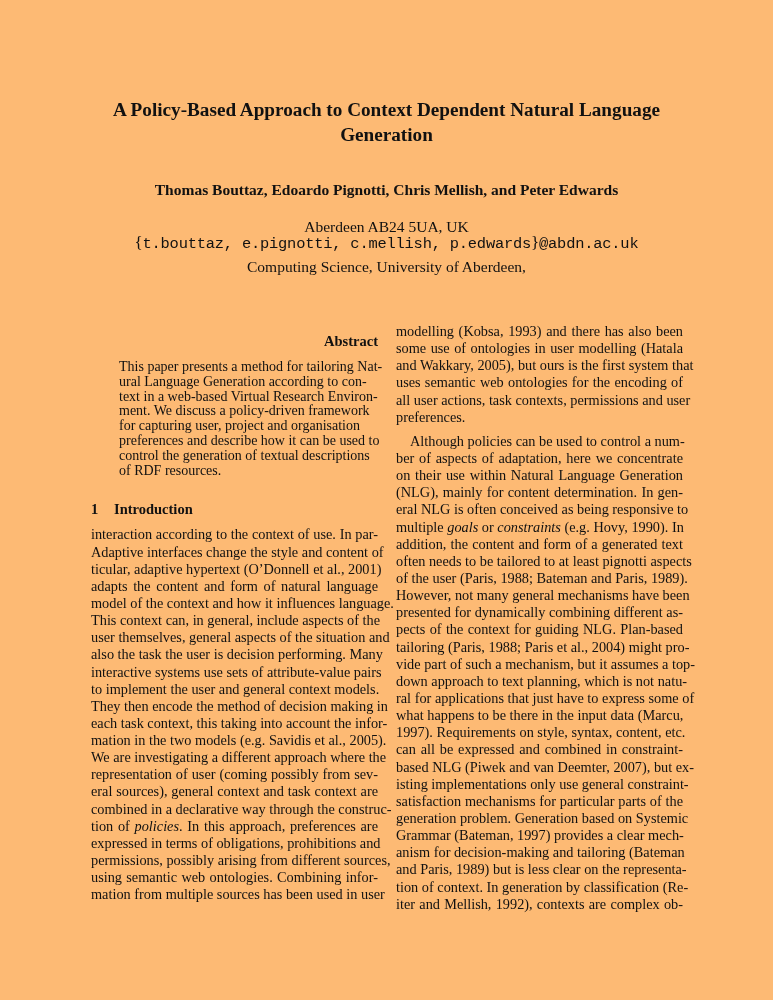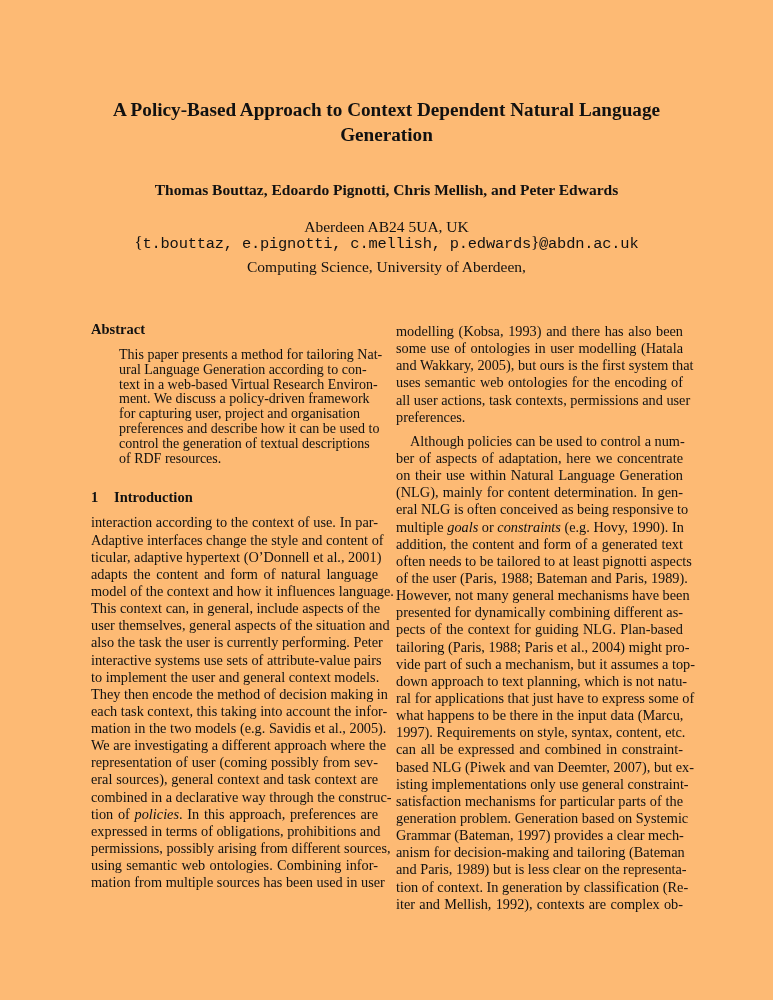--- a/index.html
+++ b/index.html
@@ -9,21 +9,21 @@
   .authors { position: absolute; left: 90px; width: 593px; top: 180px; text-align: center; font-weight: bold; font-size: 15.5px; line-height: 19px; }
   .affil { position: absolute; left: 90px; width: 593px; text-align: center; font-size: 15.5px; line-height: 19px; }
   .affil1 { top: 213px; margin-top: 44px; }
   .affil2 { top: 217px; }
   .email { position: absolute; left: 90px; width: 593px; top: 233px; text-align: center; font-size: 15.4px; line-height: 20px; font-family: "Liberation Mono", monospace; letter-spacing: -0.2px; }
   .brace { font-family: "Liberation Serif", serif; font-size: 17px; }
 
   .col-left { position: absolute; left: 91px; top: 320px; width: 287px; }
   .col-right { position: absolute; left: 396px; top: 323px; width: 287px; }
 
-  .abstract-head { text-align: left; font-weight: bold; font-size: 14.5px; line-height: 18px; margin: 0 0 10px 0; }
+  .abstract-head { text-align: right; font-weight: bold; font-size: 14.5px; line-height: 18px; margin: 12px 0 10px 0; }
   .abstract-body { margin: 0 28px 0 28px; font-size: 14px; line-height: 14.8px; text-align: justify; }
 
   .section-head { font-weight: bold; font-size: 14.5px; line-height: 18px; margin: 22px 0 8px 0; }
   .section-num { display: inline-block; width: 23px; }
 
   .body-text { font-size: 14.3px; line-height: 17.15px; text-align: justify; margin: 0; }
   .line { display: block; text-align: justify; text-align-last: justify; white-space: nowrap; height: 17.15px; }
   .line.last { text-align-last: left; }
   .para-indent { text-indent: 14px; }
   .para-gap { height: 7px; }
@@ -62,21 +62,21 @@
     <div class="section-head"><span class="section-num">1</span><span>Introduction</span></div>
 
     <div class="body-text">
       <span class="line">interaction according to the context of use.  In par-</span>
       <span class="line">Adaptive interfaces change the style and content of</span>
       <span class="line">ticular, adaptive hypertext (O’Donnell et al., 2001)</span>
       <span class="line">adapts the content and form of natural language</span>
       <span class="line">model of the context and how it influences language.</span>
       <span class="line">This context can, in general, include aspects of the</span>
       <span class="line">user themselves, general aspects of the situation and</span>
-      <span class="line">also the task the user is currently performing. Peter</span>
+      <span class="line">also the task the user is decision performing. Many</span>
       <span class="line">interactive systems use sets of attribute-value pairs</span>
       <span class="line">to implement the user and general context models.</span>
       <span class="line">They then encode the method of decision making in</span>
       <span class="line">each task context, this taking into account the infor-</span>
       <span class="line">mation in the two models (e.g. Savidis et al., 2005).</span>
       <span class="line">We are investigating a different approach where the</span>
       <span class="line">representation of user (coming possibly from sev-</span>
       <span class="line">eral sources), general context and task context are</span>
       <span class="line">combined in a declarative way through the construc-</span>
       <span class="line"><span>tion of </span><em>policies</em><span>.  In this approach, preferences are</span></span>

